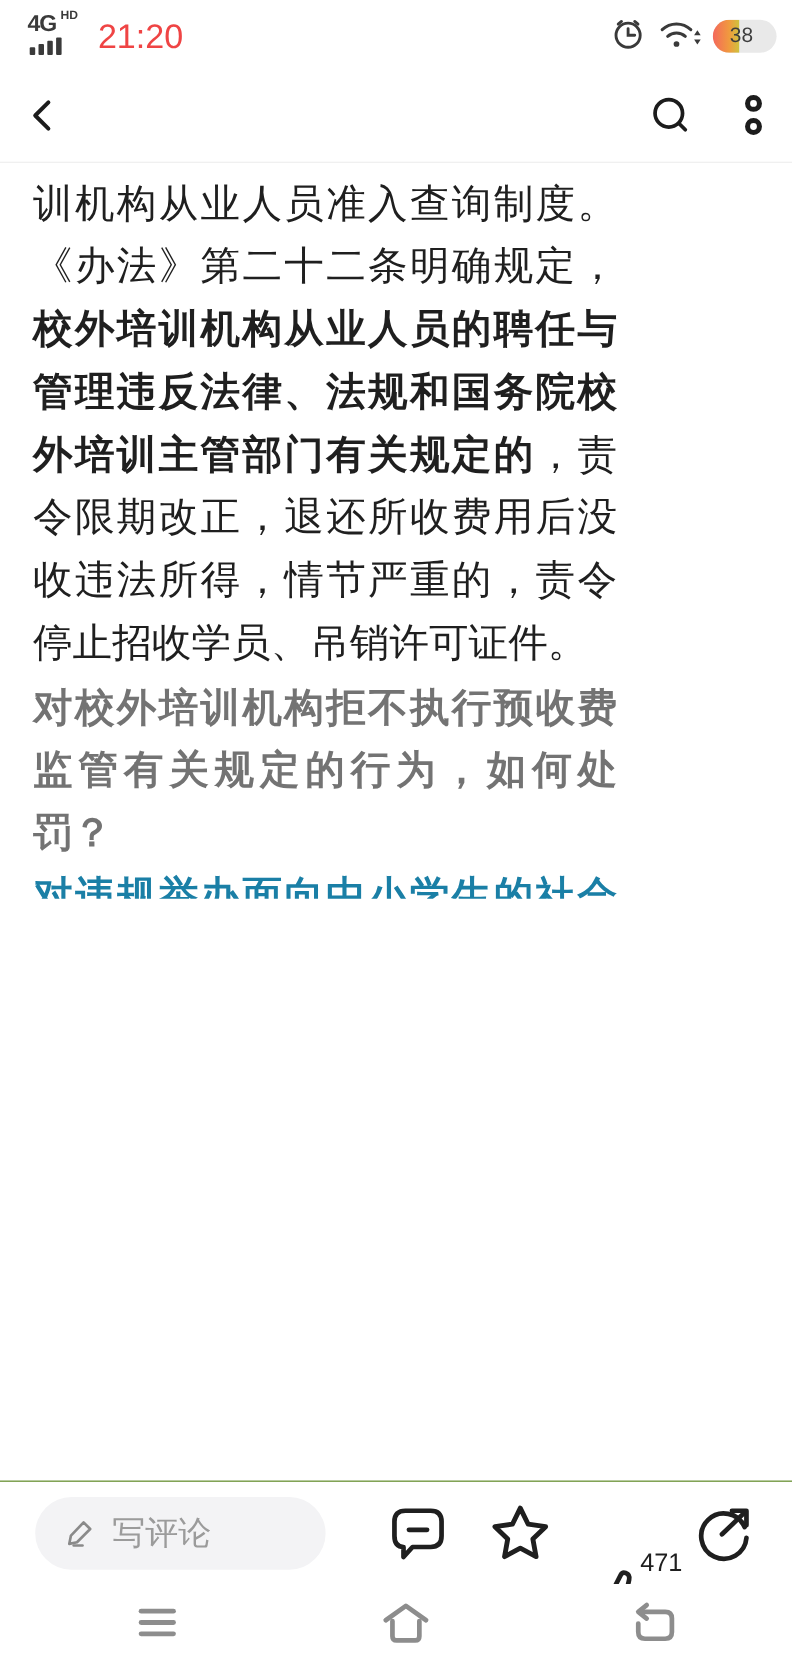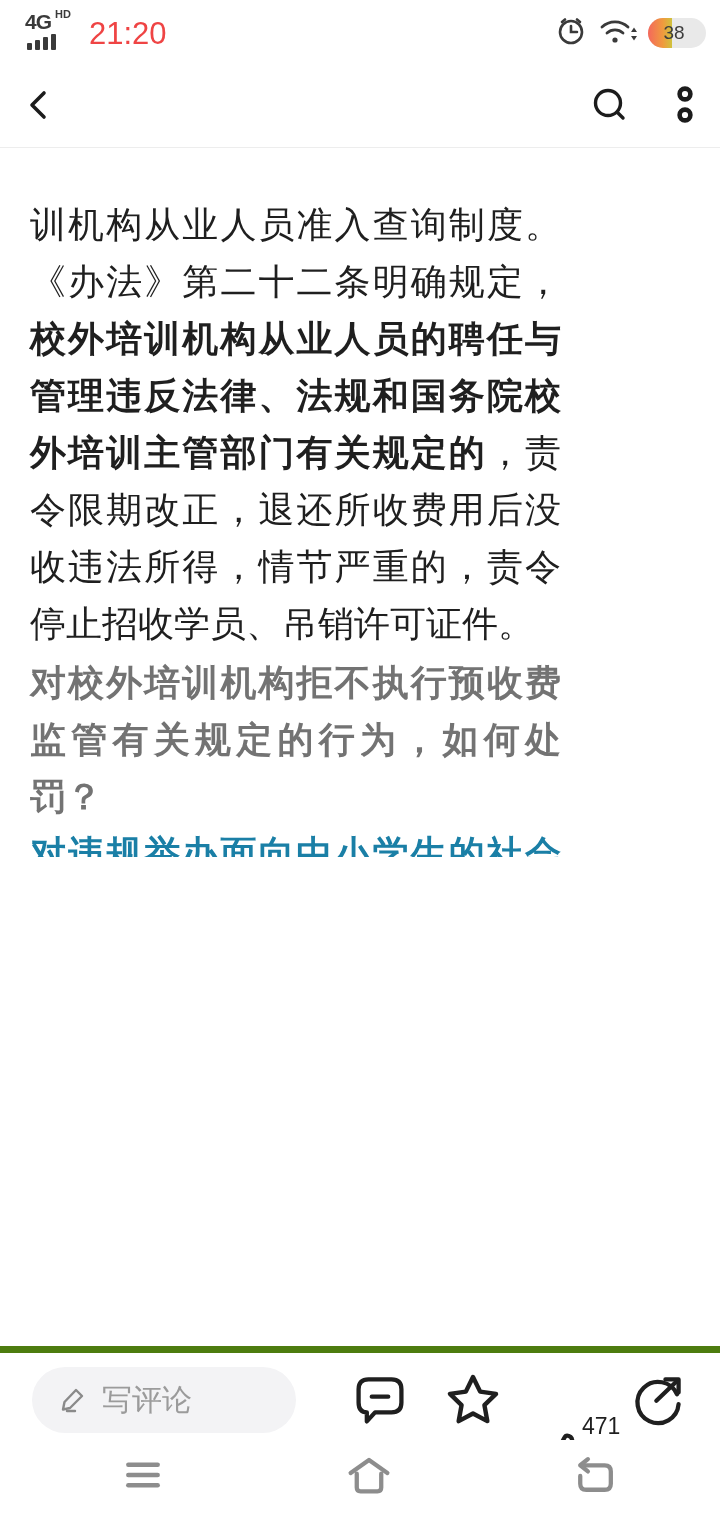--- a/index.html
+++ b/index.html
@@ -18,28 +18,28 @@
   .sb-time{font-size:31px;color:#ef4444;letter-spacing:0px;}
   .sb-right{margin-left:auto;display:flex;align-items:flex-end;gap:10px;}
   .battery{position:relative;width:58px;height:30px;background:#e9e9e9;border-radius:15px;overflow:hidden;}
   .battery .fill{position:absolute;left:0;top:0;bottom:0;width:42%;background:linear-gradient(90deg,#f4685c,#f09a3e 62%,#cfc23d);}
   .battery .pct{position:absolute;left:0;right:6px;top:0;bottom:0;display:flex;align-items:center;justify-content:center;font-size:19px;color:#3d3d3d;}
   
   .nav-bar{position:absolute;top:62px;left:0;right:0;height:86px;display:flex;align-items:center;padding:0 24px;box-sizing:border-box;border-bottom:1px solid #ededed;}
   .nav-title{font-size:36px;color:#1c1c1c;margin-left:20px;white-space:nowrap;overflow:hidden;max-width:470px;}
   .nav-actions{margin-left:auto;display:flex;align-items:center;gap:44px;}
   
-  .content{position:absolute;top:149px;left:0;width:591px;height:1196px;padding:7px 30px 0 30px;box-sizing:border-box;overflow:hidden;margin-top:40px;}
+  .content{position:absolute;top:149px;left:0;width:591px;height:1196px;padding:7px 30px 0 30px;box-sizing:border-box;overflow:hidden;}
   .content p, .content h2{margin:0;font-size:36px;line-height:57px;text-align:justify;text-justify:inter-character;font-weight:400;}
   .content .b{font-weight:700;}
   .q-heading{color:#737373;font-weight:600 !important;margin-top:2px !important;}
   .p2{margin-top:30px !important;}
   .next-q{color:#1a7fa6;font-weight:600 !important;height:32px;overflow:hidden;}
   
-  .action-bar{position:absolute;top:1346px;left:0;right:0;height:93px;background:#fff;border-top:7px solid #4d7c0f;}
+  .action-bar{position:absolute;top:1346px;left:0;right:0;height:93px;background:#fff;border-top:1px solid #4d7c0f;}
   .comment-pill{position:absolute;left:32px;top:14px;width:264px;height:66px;border-radius:33px;background:#f3f3f5;display:flex;align-items:center;padding-left:26px;box-sizing:border-box;gap:14px;}
   .comment-pill span{font-size:30px;color:#9b9b9b;}
   .ab-icon{position:absolute;top:18px;}
   .ab-bubble{left:352px;}
   .ab-star{left:444px;}
   .ab-thumb{left:538px;}
   .ab-share{left:630px;}
   .like-count{position:absolute;top:-16px;left:44px;font-size:23px;color:#1f1f1f;white-space:nowrap;}
   .rel{position:relative;}
   

